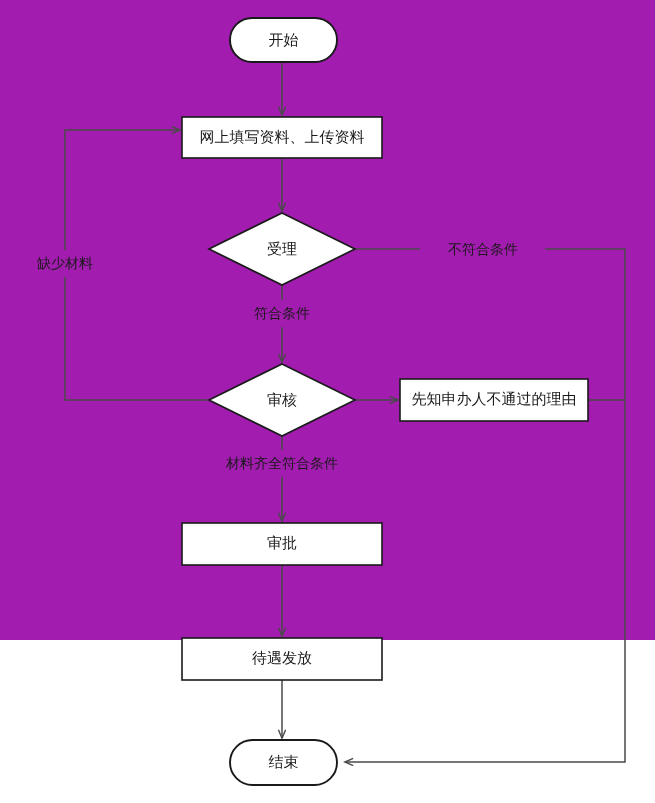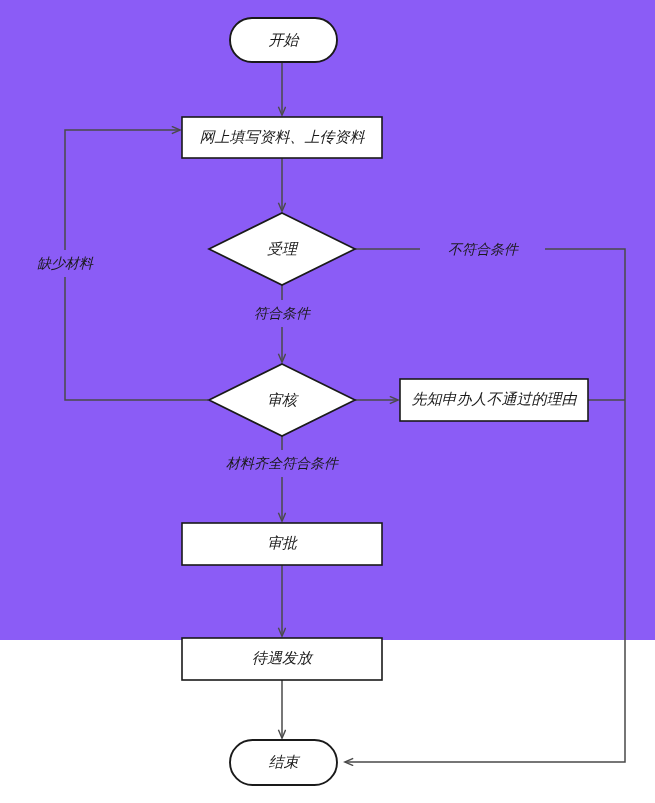--- a/index.html
+++ b/index.html
@@ -10,22 +10,21 @@
   body {
     width: 655px;
     height: 803px;
     font-family: "Liberation Sans", "DejaVu Sans", sans-serif;
     overflow: hidden;
   }
   #flowchart-canvas {
     position: relative;
     width: 655px;
     height: 640px;
-    background: #8b5cf6;
-    font-style: italic;
+    background: #a21caf;
   }
   svg.flow-svg {
     position: absolute;
     left: 0;
     top: 0;
     width: 655px;
     height: 803px;
   }
   .node-shape {
     fill: #ffffff;

